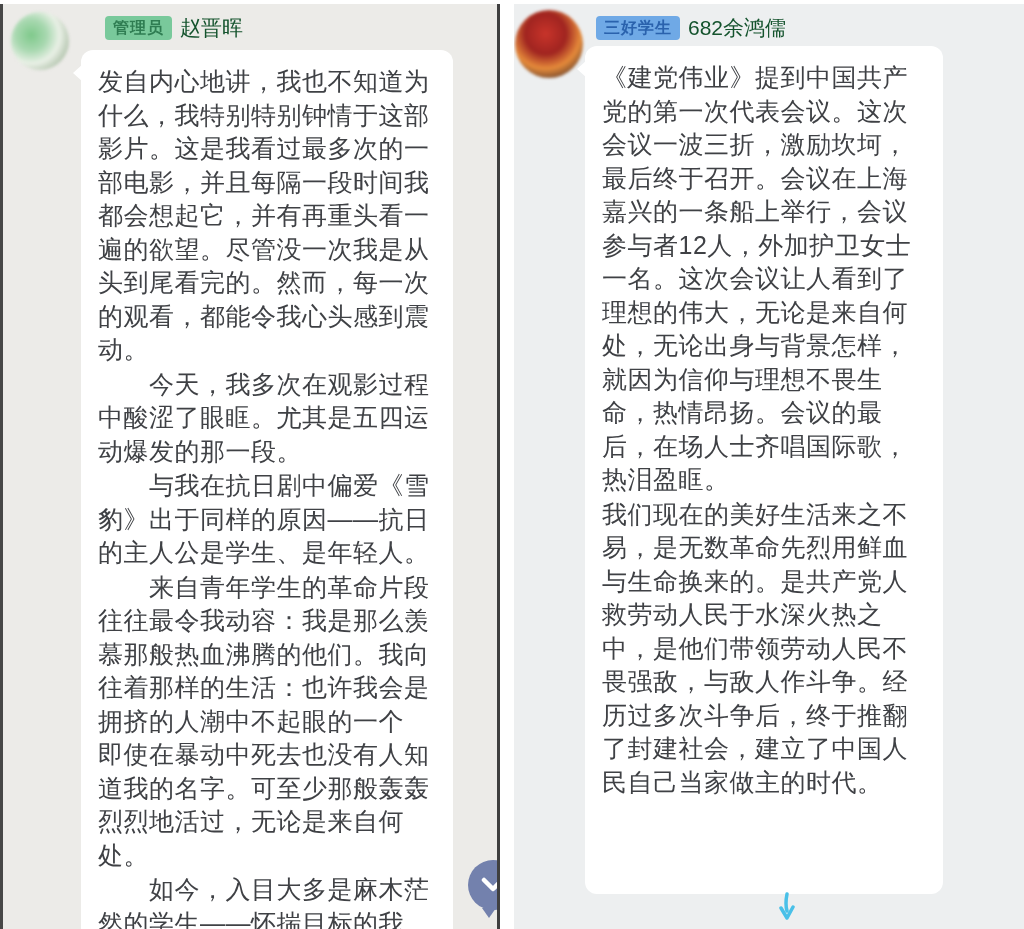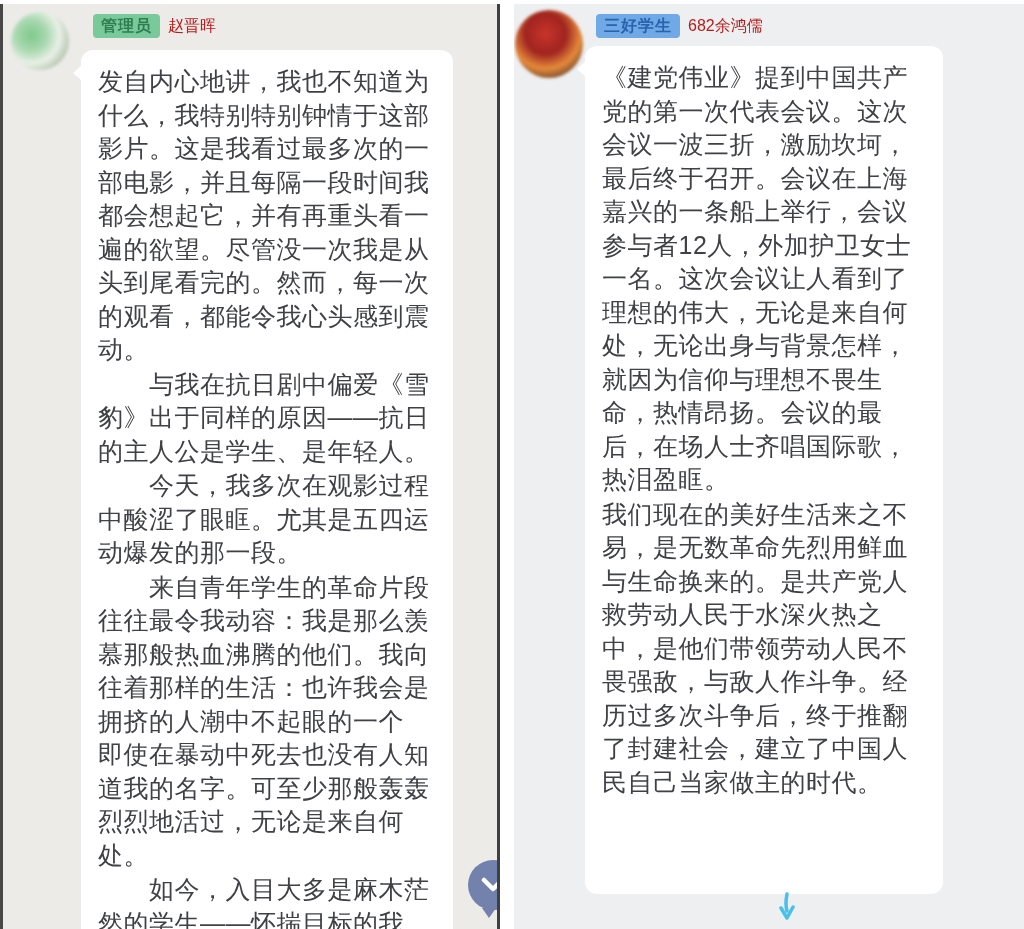--- a/index.html
+++ b/index.html
@@ -11,27 +11,27 @@
   .panel-left  { left:0;     width:500px; background:#ecebe8; border-left:3px solid #474747; border-right:3px solid #3f3f3f; }
   .panel-right { left:514px; width:542px; background:#edeff0; }
 
   .avatar { position:absolute; border-radius:50%; filter:blur(1.5px); overflow:hidden; }
   .avatar-left { left:8px; top:8px; width:58px; height:58px;
      background:radial-gradient(circle at 35% 40%, #7fc98b 0%, #a8d8b0 30%, #e9f0e6 55%, #b9c9b4 75%, #8aa98e 100%); }
   .avatar-right { left:1px; top:6px; width:68px; height:68px;
      background:radial-gradient(circle at 45% 35%, #c8342a 0%, #a02420 35%, #e58a3a 60%, #5a3a2a 85%, #33261f 100%); }
 
   .sender-row { position:absolute; top:10px; display:flex; align-items:center; gap:8px; }
-  .sender-row-left  { left:90px; }
+  .sender-row-left  { left:102px; }
   .sender-row-right { left:82px; }
 
   .badge { font-size:16px; line-height:22px; padding:1px 8px; border-radius:4px; font-weight:bold; letter-spacing:1px; }
   .badge-admin   { background:#79c99b; color:#2f7d52; }
   .badge-student { background:#6fa9e6; color:#2a62ad; }
-  .sender-name { font-size:16px; color:#b91c1c; }
+  .sender-name { font-size:21px; color:#14532d; }
 
   .bubble { position:absolute; background:#ffffff; border-radius:12px;
             color:#3f4145; font-size:25px; line-height:33.5px; letter-spacing:0.5px;
             padding:14px 16px; }
   .bubble p { margin:1px; word-break:break-all; }
   .bubble-left  { left:78px; top:46px; width:372px; height:900px; border-bottom-left-radius:0; border-bottom-right-radius:0; }
   .bubble-right { left:71px; top:42px; width:358px; min-height:848px; }
 
   .bubble-tail { position:absolute; width:0; height:0;
                  border-top:9px solid transparent; border-bottom:9px solid transparent; }
@@ -57,22 +57,22 @@
     <div class="avatar avatar-left"></div>
 
     <div class="sender-row sender-row-left">
       <span class="badge badge-admin">管理员</span>
       <span class="sender-name">赵晋晖</span>
     </div>
 
     <div class="bubble bubble-left">
       <span class="bubble-tail tail-left"></span>
       <p>发自内心地讲，我也不知道为什么，我特别特别钟情于这部影片。这是我看过最多次的一部电影，并且每隔一段时间我都会想起它，并有再重头看一遍的欲望。尽管没一次我是从头到尾看完的。然而，每一次的观看，都能令我心头感到震动。</p>
+      <p>　　今天，我多次在观影过程中酸涩了眼眶。尤其是五四运动爆发的那一段。</p>
       <p>　　与我在抗日剧中偏爱《雪豹》出于同样的原因——抗日的主人公是学生、是年轻人。</p>
-      <p>　　今天，我多次在观影过程中酸涩了眼眶。尤其是五四运动爆发的那一段。</p>
       <p>　　来自青年学生的革命片段往往最令我动容：我是那么羡慕那般热血沸腾的他们。我向往着那样的生活：也许我会是拥挤的人潮中不起眼的一个 即使在暴动中死去也没有人知道我的名字。可至少那般轰轰烈烈地活过，无论是来自何处。</p>
       <p>　　如今，入目大多是麻木茫然的学生——怀揣目标的我，也常常觉得自己不过是</p>
 
       <span class="arrow-artifact arrow-left">
         
       </span>
 
     </div>
 
     <button class="scroll-btn">

